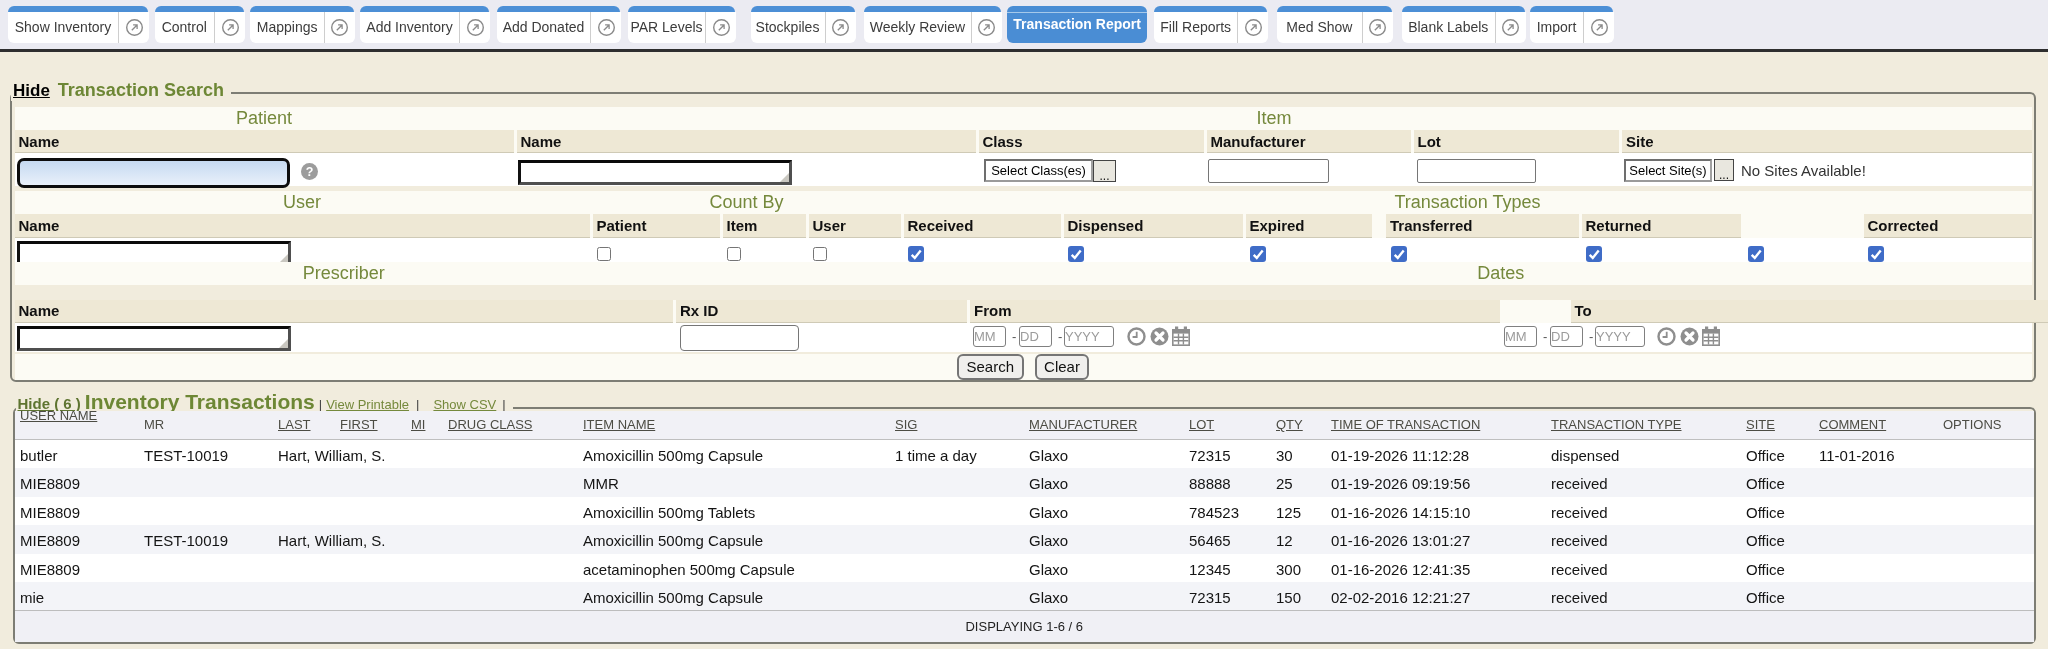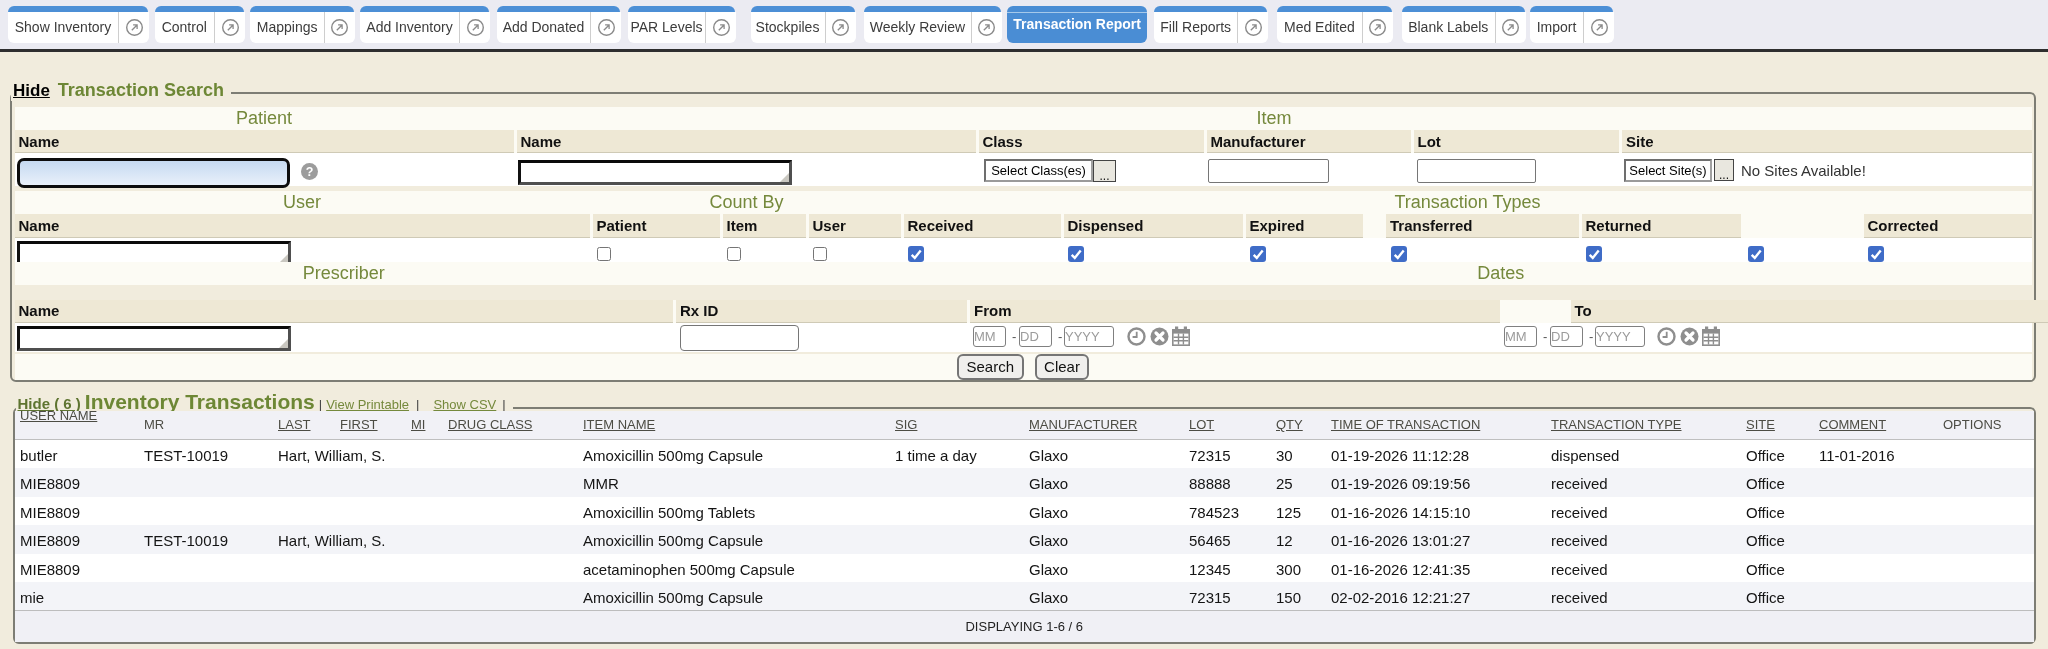--- a/index.html
+++ b/index.html
@@ -140,21 +140,21 @@
         <svg class="upico" width="17" height="17" viewBox="0 0 17 17">
           <circle cx="8.5" cy="8.5" r="7.8" fill="none" stroke="#8a8a8a" stroke-width="1.4"></circle>
           <path d="M5.8 11.2 L10.8 6.2 M7.1 5.9 L11.1 5.9 L11.1 9.9" fill="none" stroke="#8a8a8a" stroke-width="1.3"></path>
         </svg>
       </span>
     </div>
   </div>
 <div class="tab" style="left:1276.8px">
     <div class="cap" style="width:115.2px"></div>
     <div class="tb">
-      <span class="lbl" style="width:85.2px">Med Edited</span>
+      <span class="lbl" style="width:85.2px">Med Show</span>
       <span class="ico">
         <svg class="upico" width="17" height="17" viewBox="0 0 17 17">
           <circle cx="8.5" cy="8.5" r="7.8" fill="none" stroke="#8a8a8a" stroke-width="1.4"></circle>
           <path d="M5.8 11.2 L10.8 6.2 M7.1 5.9 L11.1 5.9 L11.1 9.9" fill="none" stroke="#8a8a8a" stroke-width="1.3"></path>
         </svg>
       </span>
     </div>
   </div>
 <div class="tab" style="left:1401.6px">
     <div class="cap" style="width:123.3px"></div>
@@ -216,21 +216,21 @@
 <div class="cell sect" style="left:578.0px;width:308.0px;">Count By</div>
 <div class="cell sect" style="left:889.0px;width:1128.0px;">Transaction Types</div>
 </div>
 <div class="row " style="top:214px;height:24px;background:#fcfbf4">
 <div class="cell lab" style="left:0.0px;width:575.0px;">Name</div>
 <div class="cell lab" style="left:578.0px;width:127.0px;">Patient</div>
 <div class="cell lab" style="left:708.0px;width:83.0px;">Item</div>
 <div class="cell lab" style="left:794.0px;width:92.0px;">User</div>
 <div class="cell lab" style="left:889.0px;width:157.0px;">Received</div>
 <div class="cell lab" style="left:1049.0px;width:179.0px;">Dispensed</div>
-<div class="cell lab" style="left:1231.0px;width:117px;">Expired</div>
+<div class="cell lab" style="left:1231.0px;width:126px;">Expired</div>
 <div class="cell lab" style="left:1371.5px;width:192.5px;">Transferred</div>
 <div class="cell lab" style="left:1567.0px;width:159.0px;">Returned</div>
 <div class="cell lab" style="left:1729.0px;width:100px;margin-top:43px;">Edited</div>
 <div class="cell lab" style="left:1849.0px;width:168.0px;">Corrected</div>
 </div>
 <div class="row" style="top:238px;height:34px;background:#fff"></div>
 <div class="inp2" style="left:16.5px;top:241px;width:268px;height:19px">
     <div class="grip"></div>
   </div>
 <div class="cb" style="left:597px;top:246.5px"></div>

